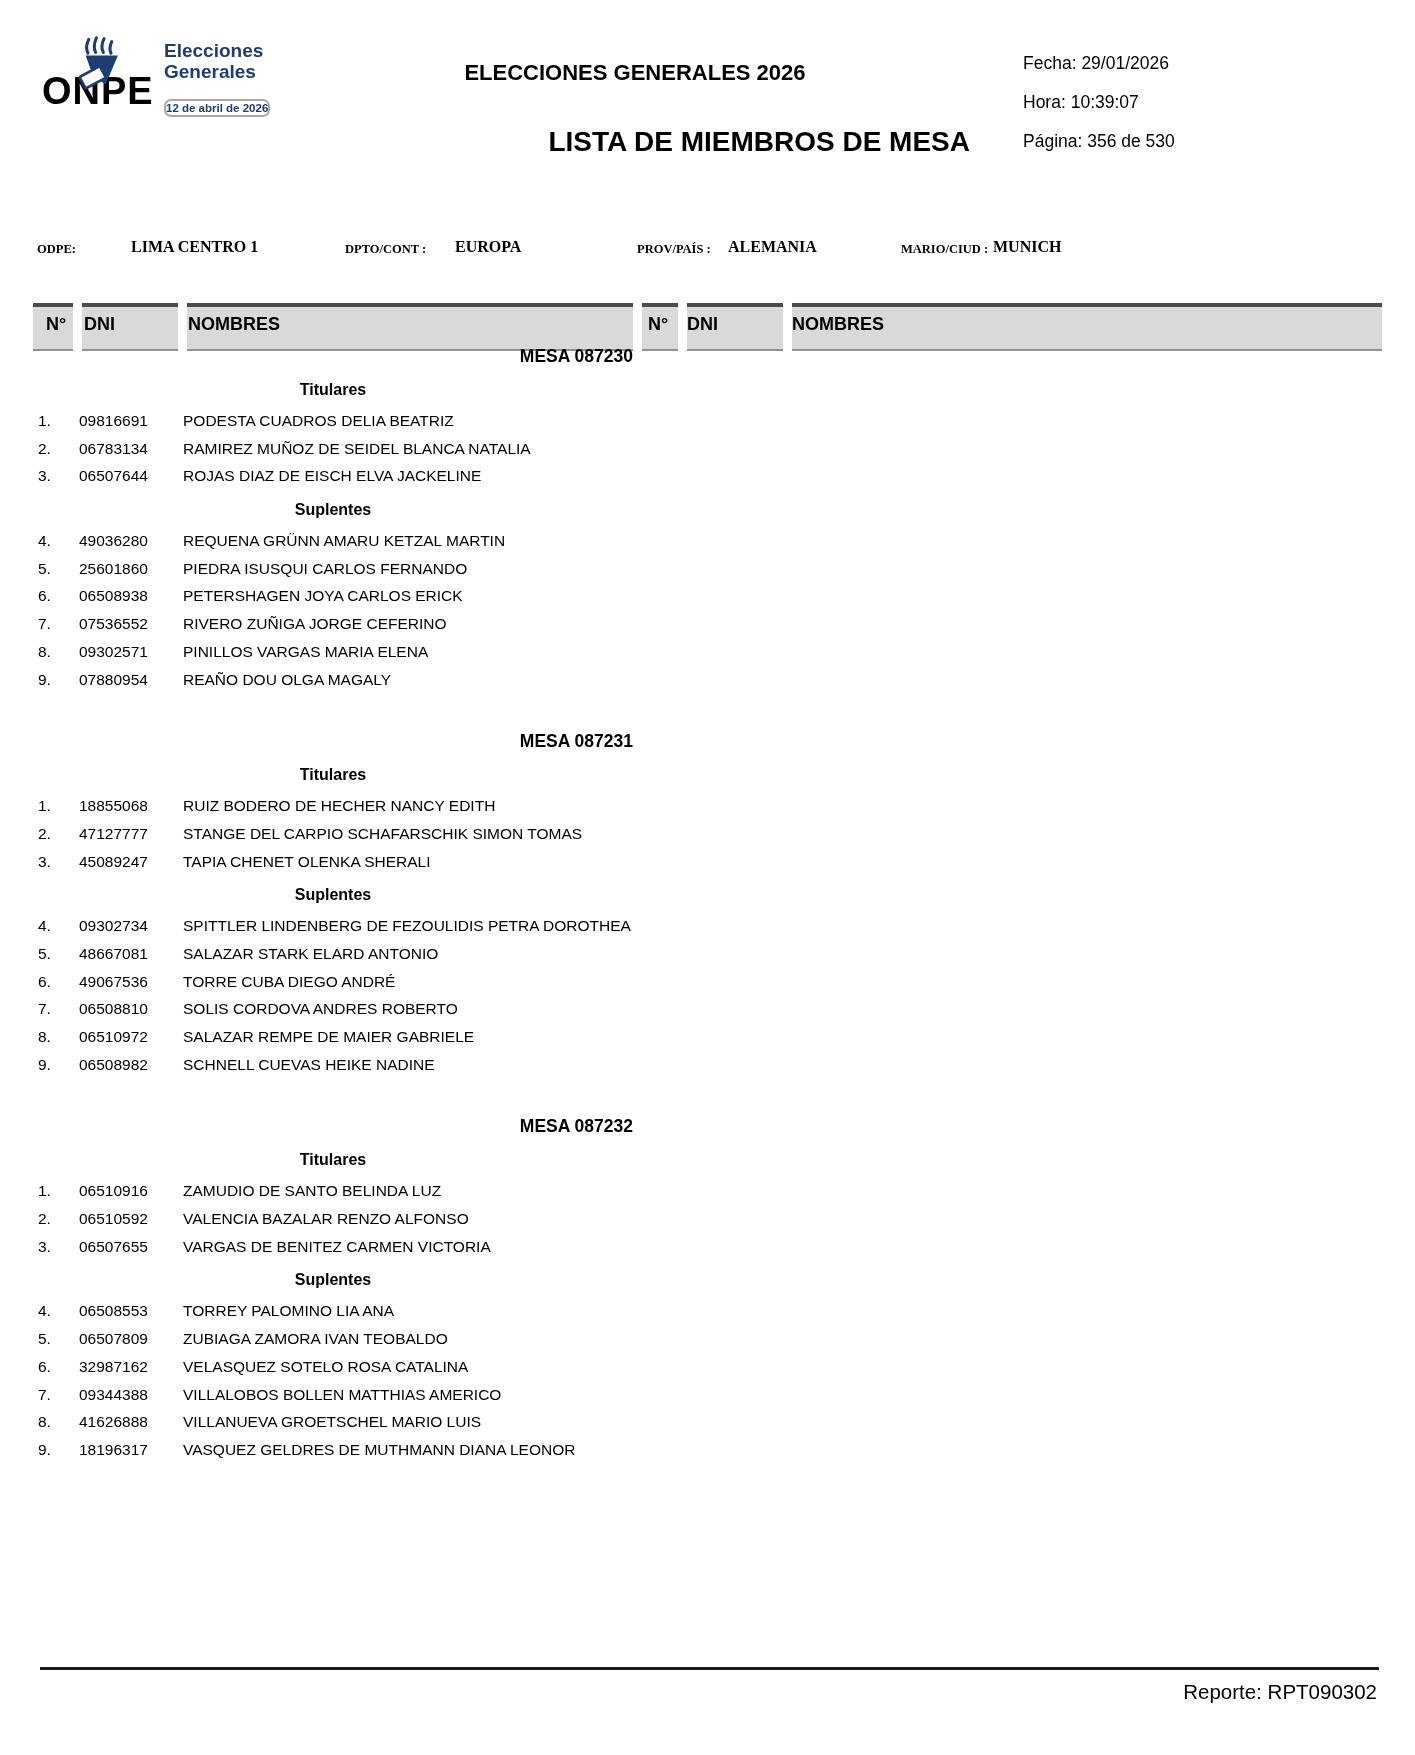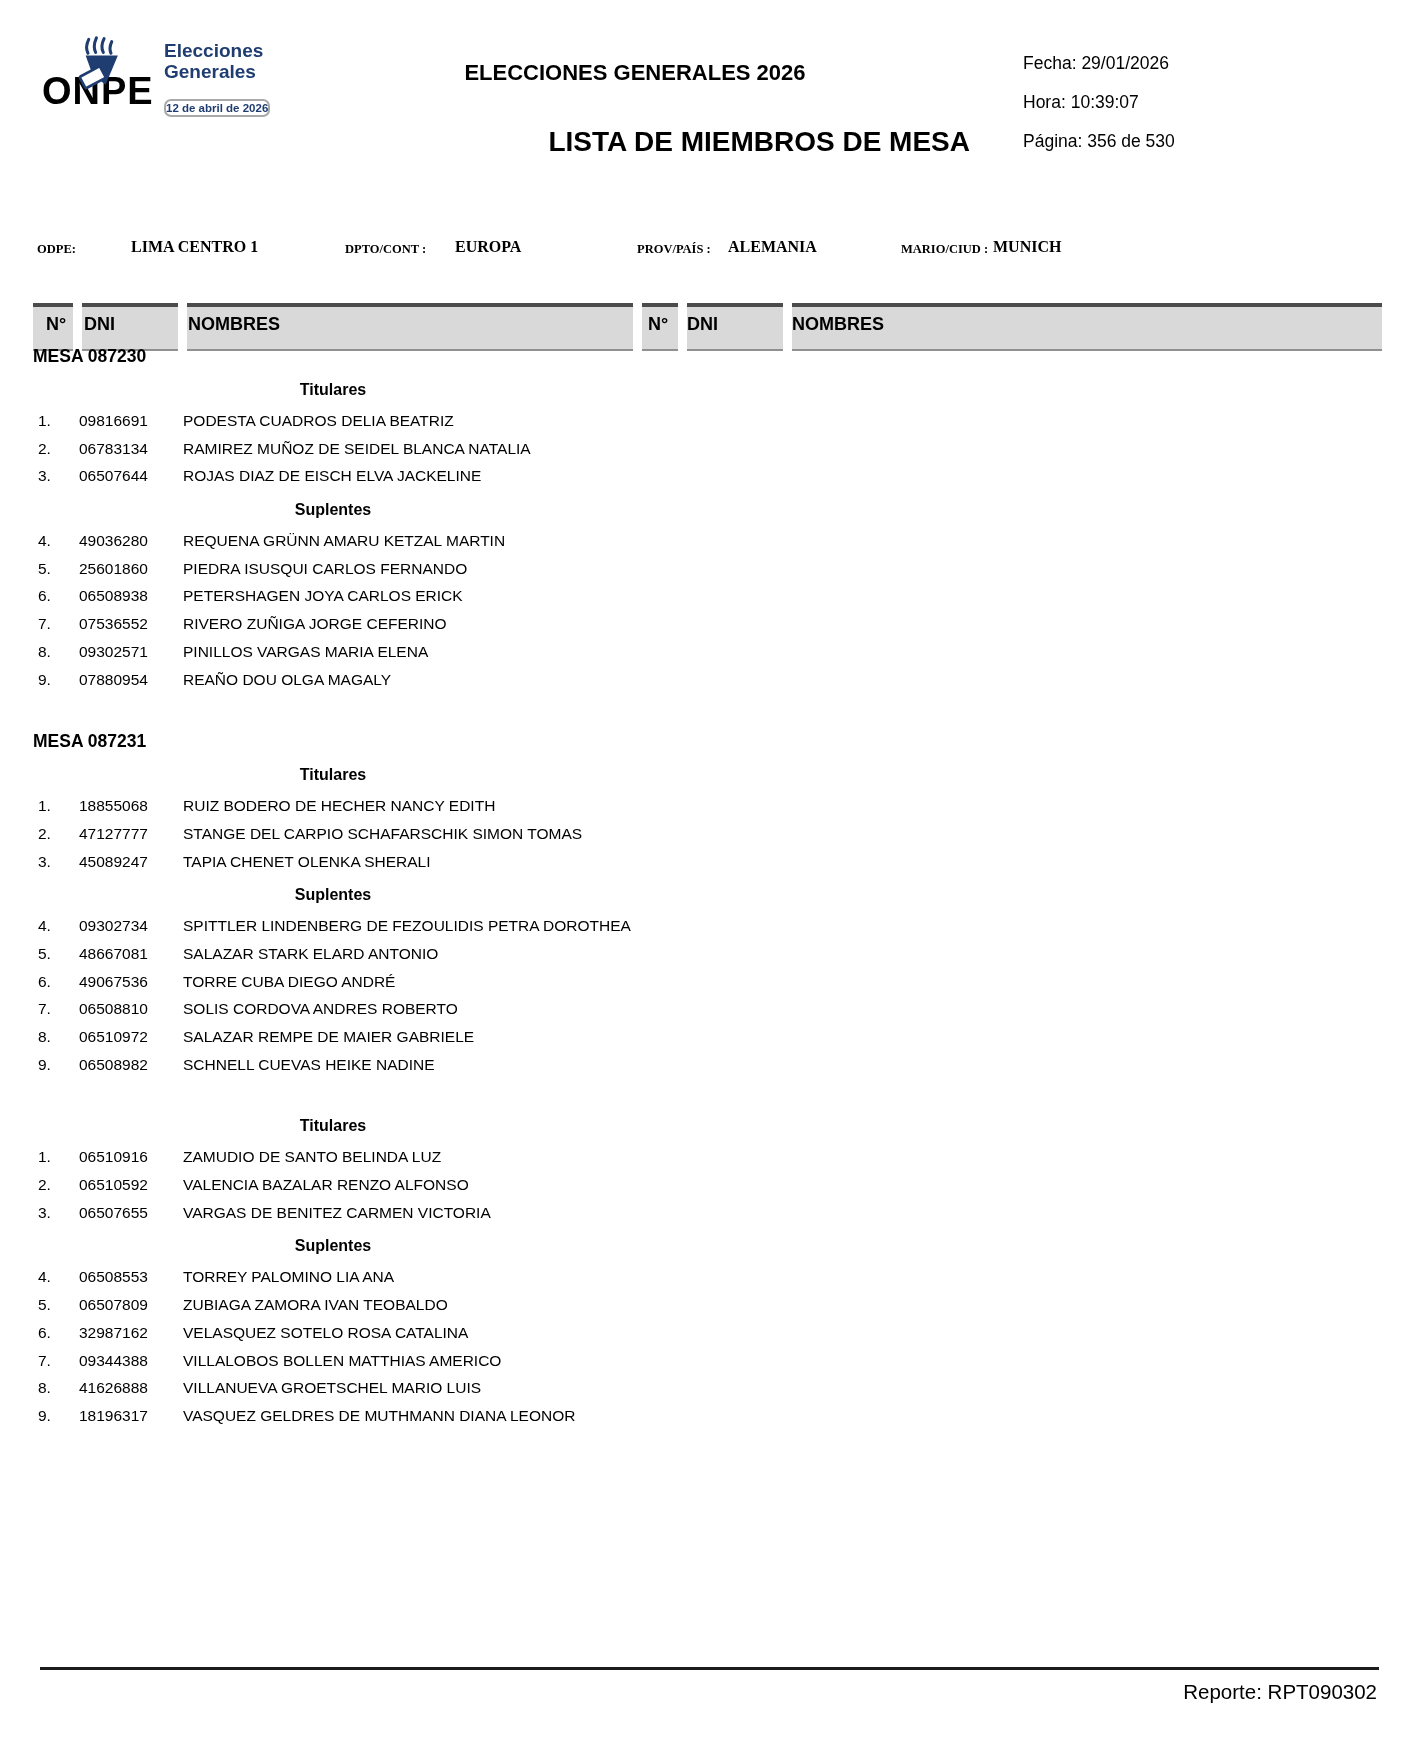--- a/index.html
+++ b/index.html
@@ -33,21 +33,21 @@
     box-sizing:border-box;font-weight:bold;font-size:18px;padding-top:7px;}
   .c-num{flex:0 0 40px;padding-left:13px;}
   .c-dni{flex:0 0 96px;padding-left:2px;}
   .c-nombres{flex:0 0 446px;padding-left:1px;}
   .c-num2{flex:0 0 36px;padding-left:6px;}
   .c-dni2{flex:0 0 96px;}
   .c-nombres2{flex:1 1 auto;}
   
   .content{position:absolute;left:33px;top:346px;width:600px;}
   .mesa-section{margin-bottom:33px;}
-  .mesa-title{text-align:left;font-weight:bold;font-size:17.5px;margin-bottom:13px;line-height:21px;}
+  .mesa-title{text-align:right;font-weight:bold;font-size:17.5px;margin-bottom:13px;line-height:21px;}
   .group-label{text-align:center;font-weight:bold;font-size:16px;margin-bottom:13px;line-height:19px;}
   .group-label.sup{margin-top:5px;}
   .m-row{display:flex;height:27.7px;font-size:15.5px;}
   .m-row .rn{flex:0 0 46px;padding-left:5px;box-sizing:border-box;}
   .m-row .rd{flex:0 0 104px;}
   .m-row .rname{flex:1;white-space:nowrap;}
   
   .footer-line{position:absolute;left:40px;right:36px;top:1667px;border-top:3.5px solid #1c1c1c;}
   .footer-text{position:absolute;right:38px;top:1680px;font-size:20.5px;}
 </style>
@@ -199,20 +199,21 @@
         <span class="rd">06510972</span>
         <span class="rname">SALAZAR REMPE DE MAIER GABRIELE</span>
       </div>
       <div class="m-row">
         <span class="rn">9.</span>
         <span class="rd">06508982</span>
         <span class="rname">SCHNELL CUEVAS HEIKE NADINE</span>
       </div>
     </div>
     <div class="mesa-section">
+      <div class="mesa-title">MESA 087232</div>
       <div class="group-label">Titulares</div>
       <div class="m-row">
         <span class="rn">1.</span>
         <span class="rd">06510916</span>
         <span class="rname">ZAMUDIO DE SANTO BELINDA LUZ</span>
       </div>
       <div class="m-row">
         <span class="rn">2.</span>
         <span class="rd">06510592</span>
         <span class="rname">VALENCIA BAZALAR RENZO ALFONSO</span>

